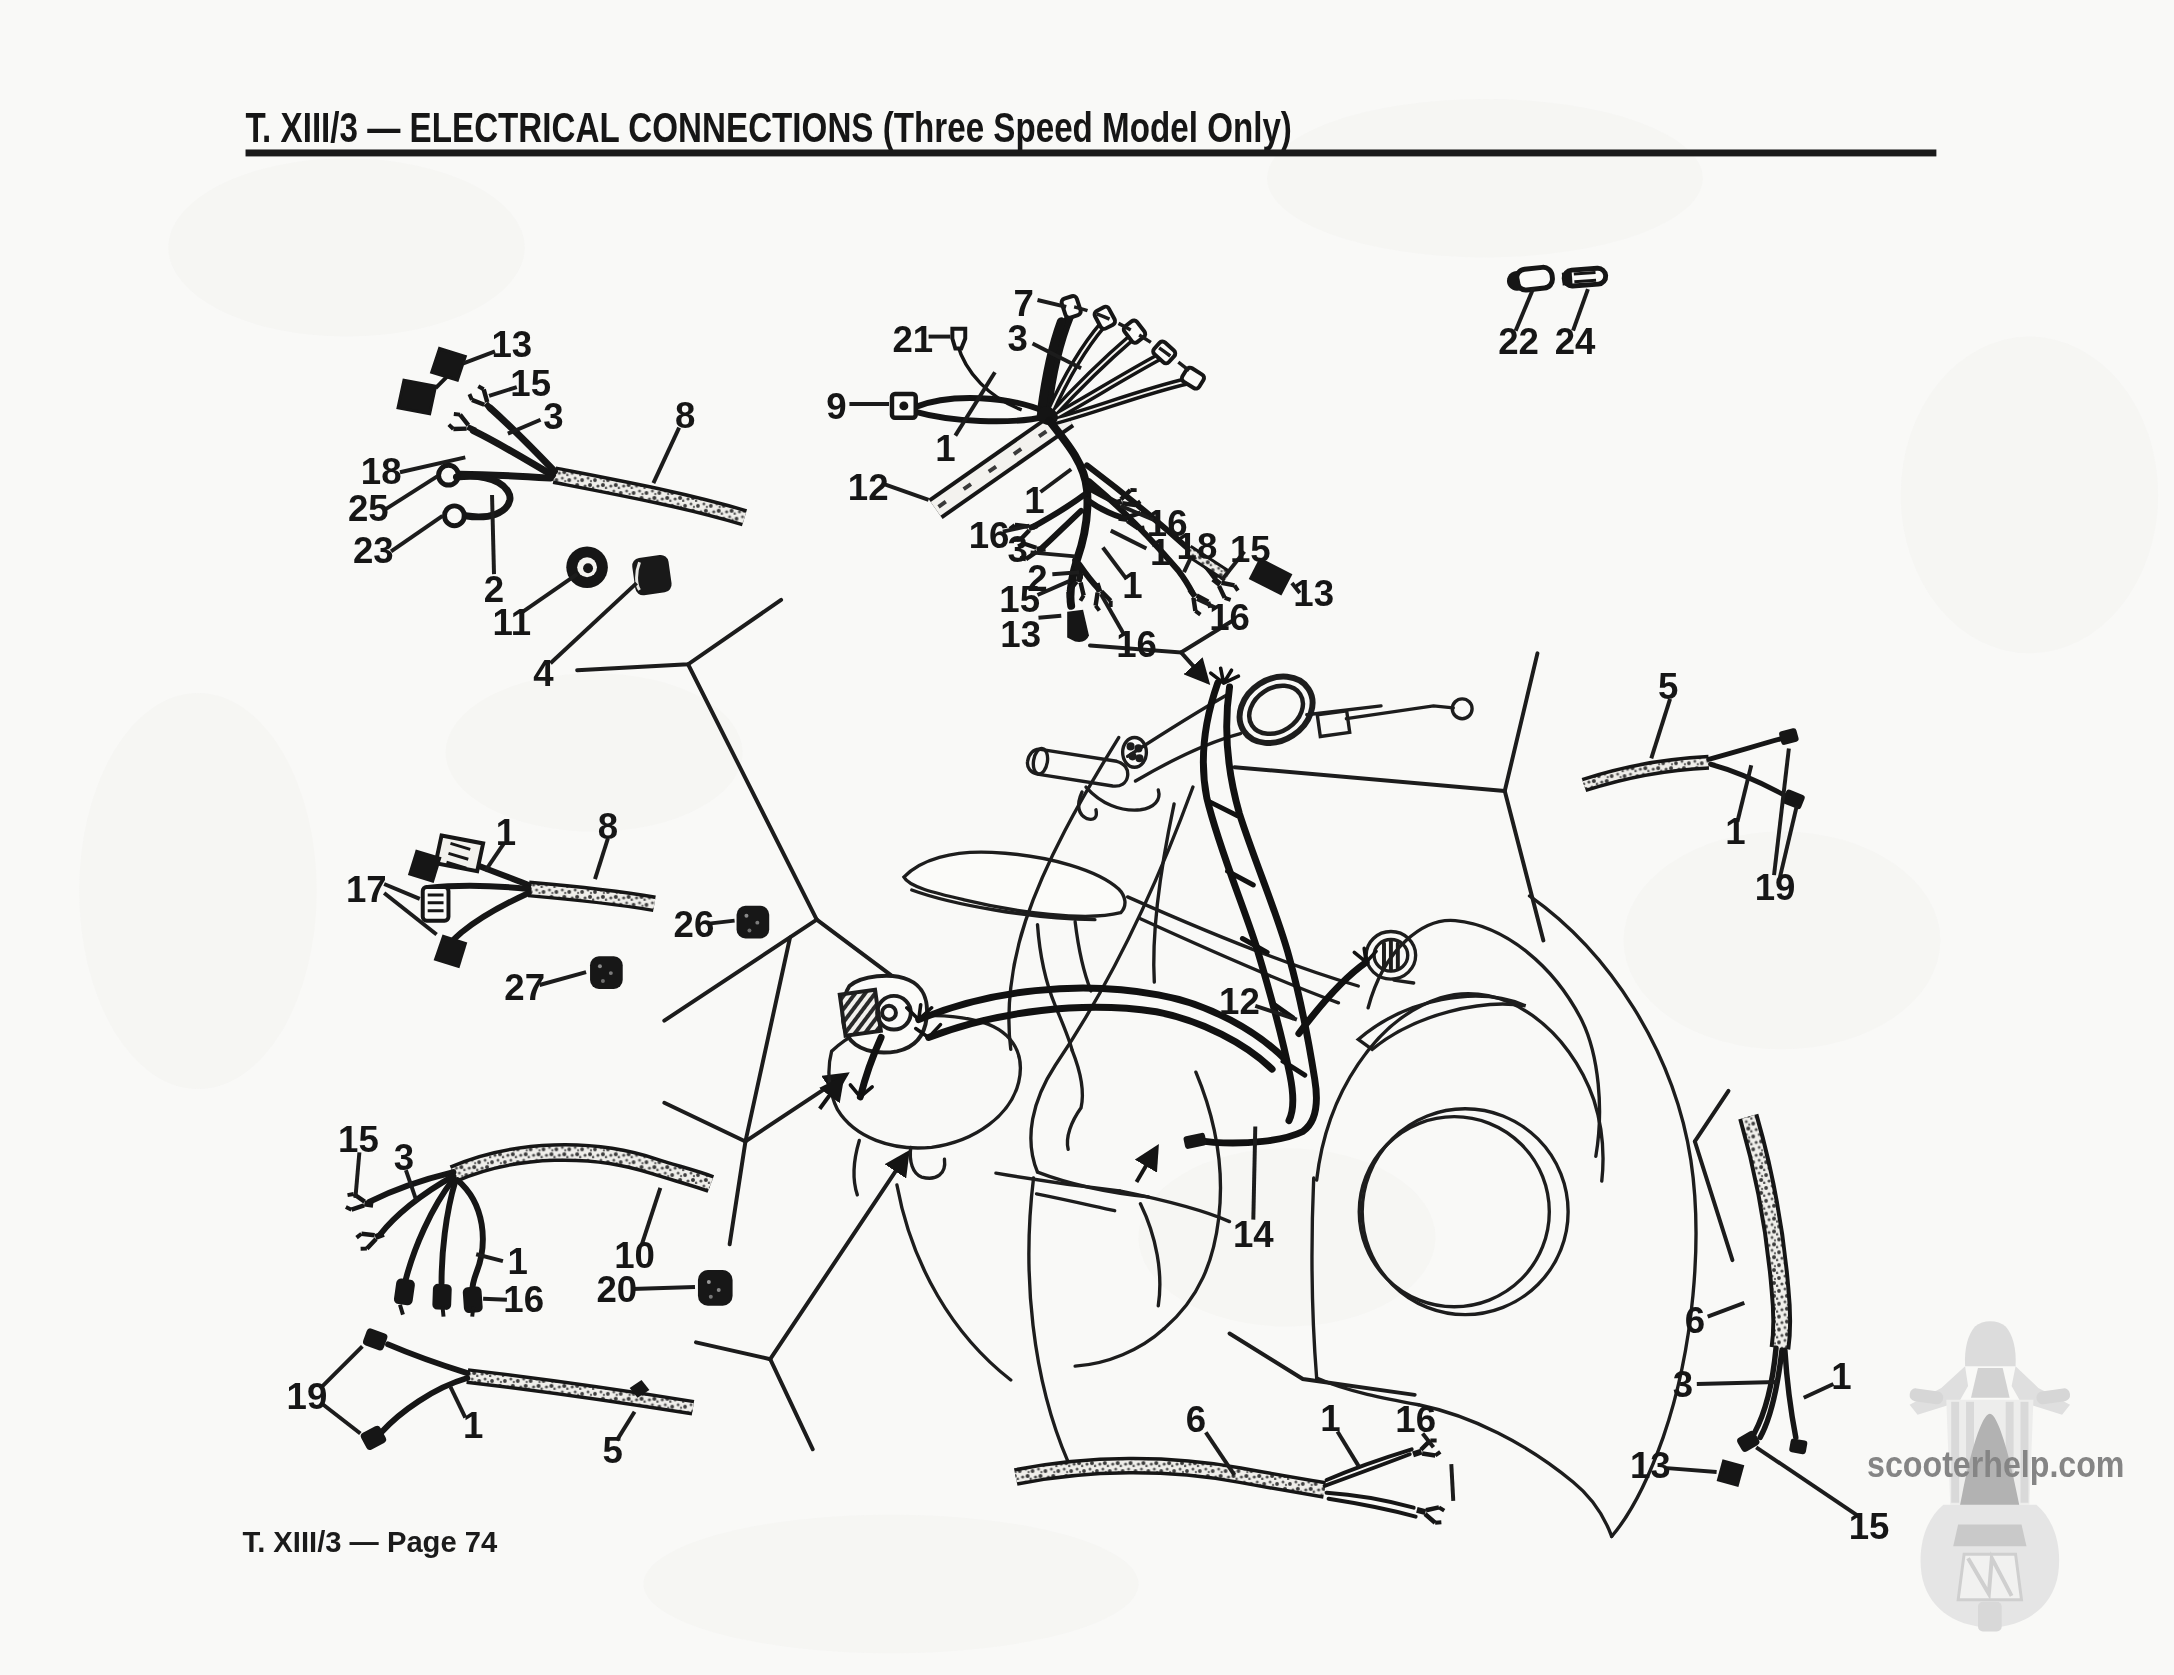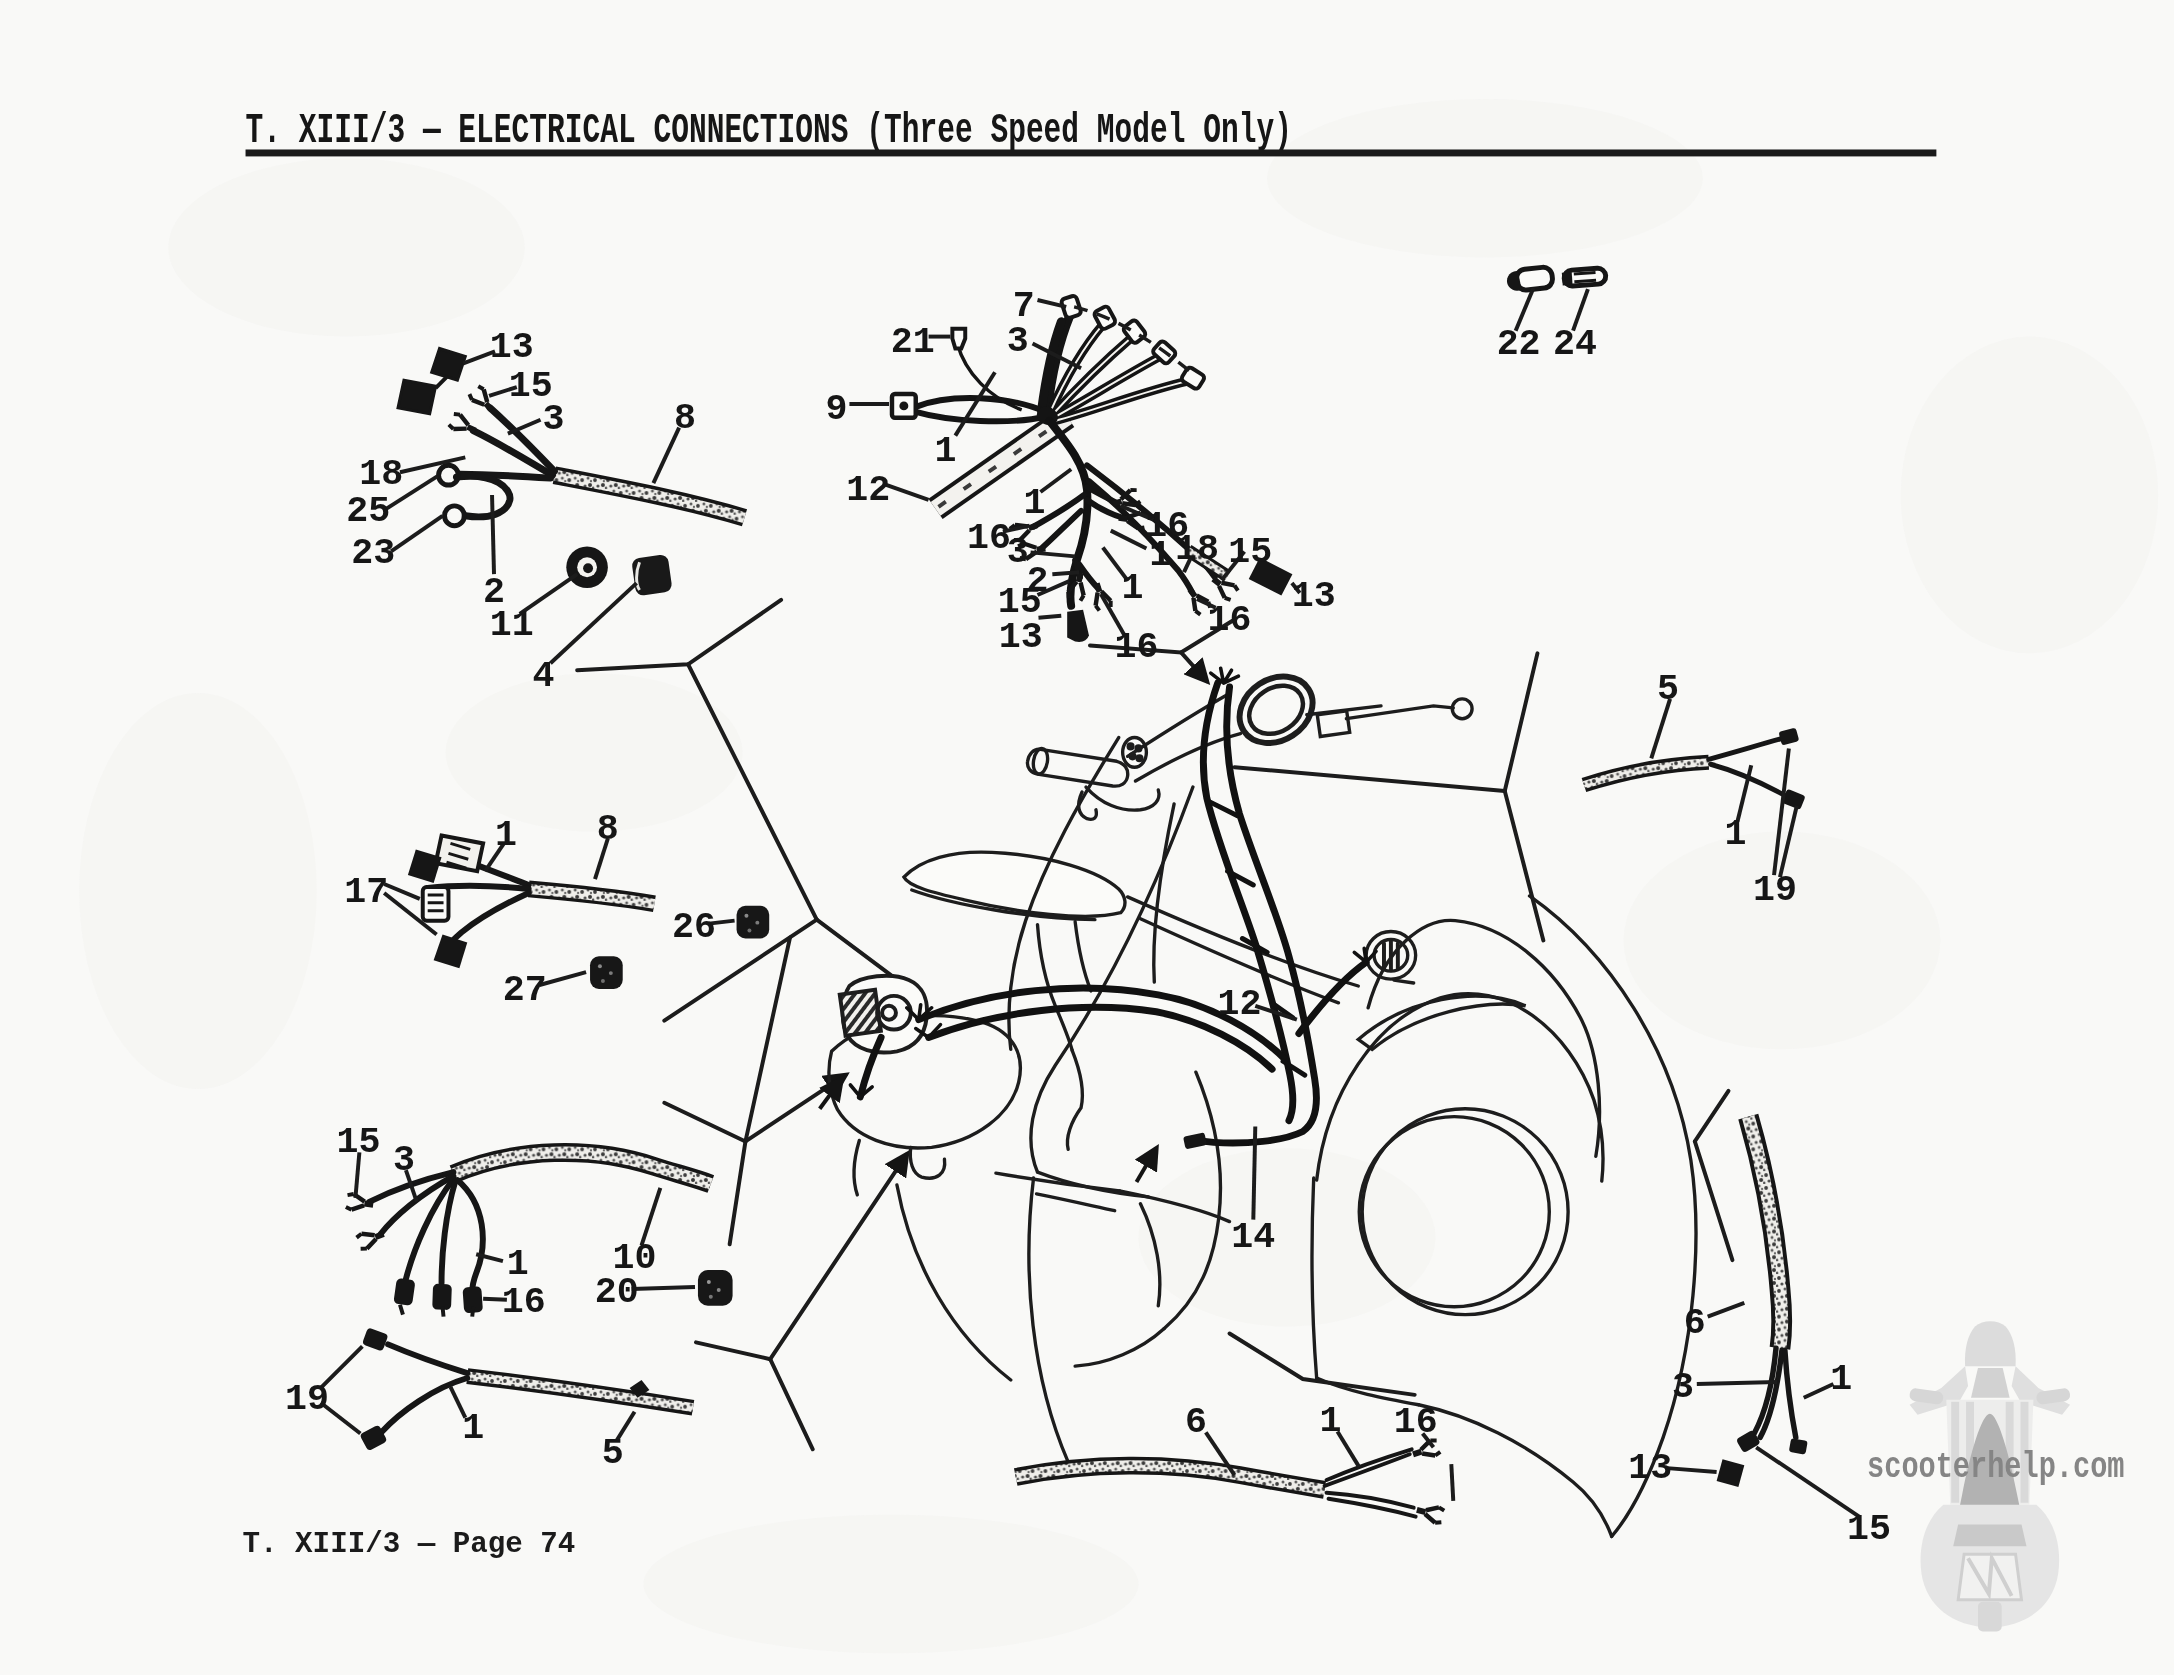--- a/index.html
+++ b/index.html
@@ -1,16 +1,16 @@
 <!DOCTYPE html>
 <html><head>
 <meta charset="utf-8">
 <style>
 html,body{margin:0;padding:0;background:#ffffff;}
-#page{position:relative;width:2174px;height:1675px;background:#f9f9f7;overflow:hidden;font-family:Liberation Mono, monospace;}
+#page{position:relative;width:2174px;height:1675px;background:#f9f9f7;overflow:hidden;font-family:Liberation Sans, sans-serif;}
 svg{position:absolute;left:0;top:0;}
 </style>
 </head>
 <body>
 <div id="page">
 <svg width="2174" height="1675" viewBox="0 0 2196 1692">
 <defs>
 <marker id="ah" viewBox="0 0 10 10" refX="8" refY="5" markerWidth="6.5" markerHeight="6.5" orient="auto-start-reverse">
 <path d="M0,0 L10,5 L0,10 z" fill="#141414"></path>
 </marker>

